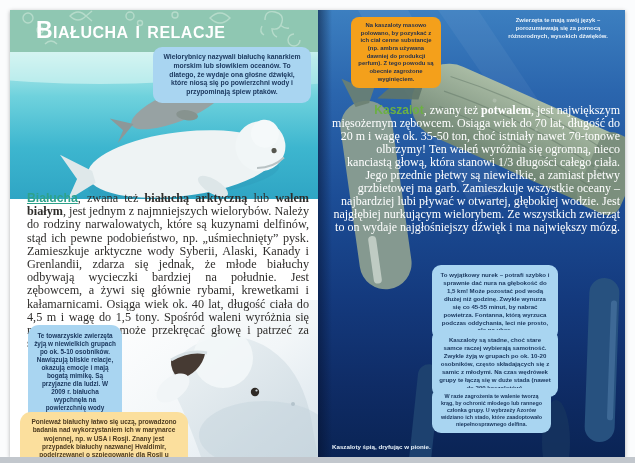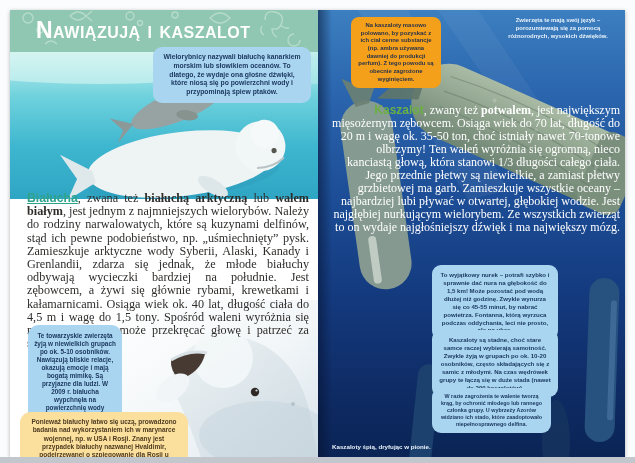--- a/index.html
+++ b/index.html
@@ -57,21 +57,21 @@
             <path d="M60,6 q8,-8 16,0 q-8,8 -16,0 Z M76,6 l6,-5 M76,6 l6,5"></path>
             <circle cx="120" cy="6" r="4"></circle>
               <circle cx="130" cy="13" r="2.5"></circle>
             <path d="M200,8 q10,-10 20,0 q-10,10 -20,0 Z"></path>
             <path d="M255,10 q0,-10 10,-8 q9,2 7,10 q-2,8 -9,7 M252,16 q-3,6 2,9 M262,18 q0,7 5,9 M270,15 q5,4 9,3"></path>
             <path d="M290,30 a6,6 0 1,1 -6,-6"></path>
             <circle cx="165" cy="5" r="3"></circle>
             <path d="M35,34 q6,-6 12,0"></path>
           </g>
         </svg>
-        <div class="title">Nawiązują i kaszalot</div>
+        <div class="title">Białucha i relacje</div>
       </div>
 
       <div class="photo-belugas">
         <svg width="308" height="147" viewBox="0 0 308 147">
           <defs>
             <linearGradient id="water" x1="0" y1="0" x2="0" y2="1">
               <stop offset="0" stop-color="#c4efec"></stop>
                 <stop offset="0.3" stop-color="#6fd2dd"></stop>
               <stop offset="0.65" stop-color="#3db6cf"></stop>
                 <stop offset="1" stop-color="#2fa5c4"></stop>

